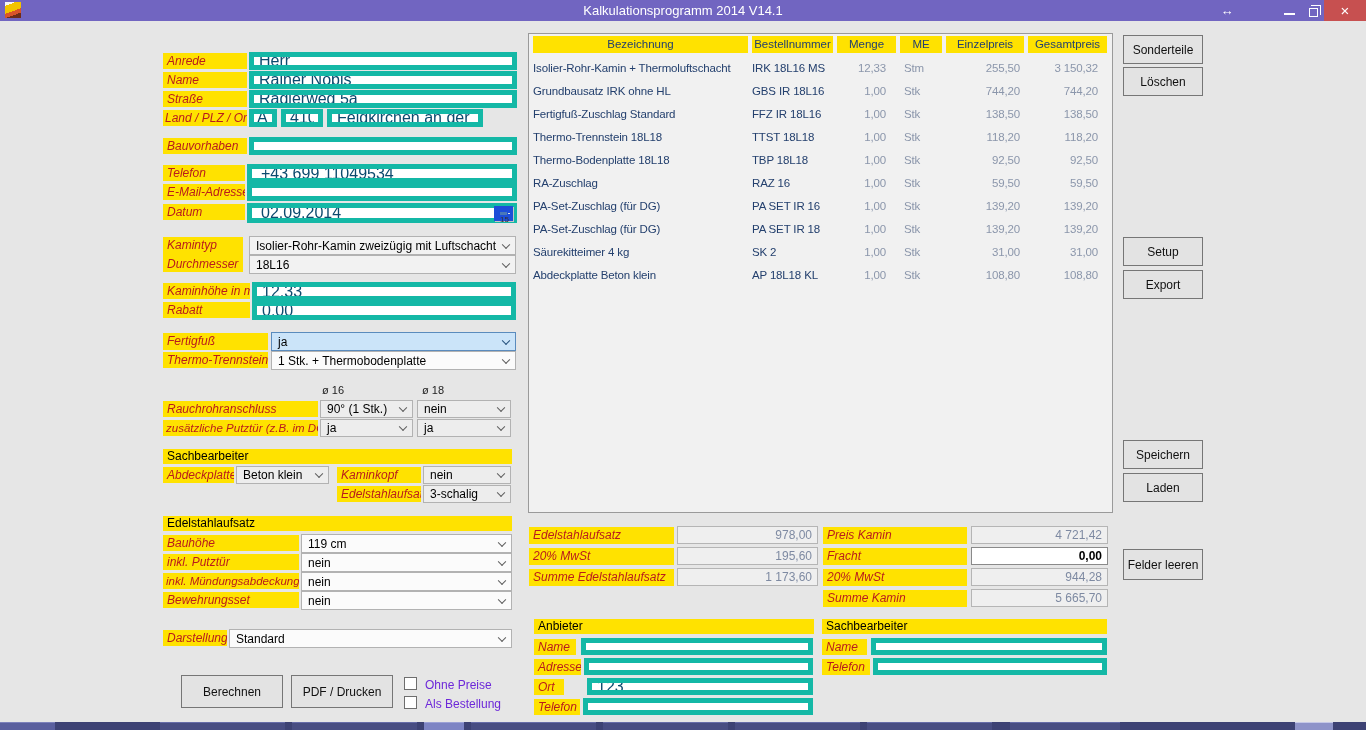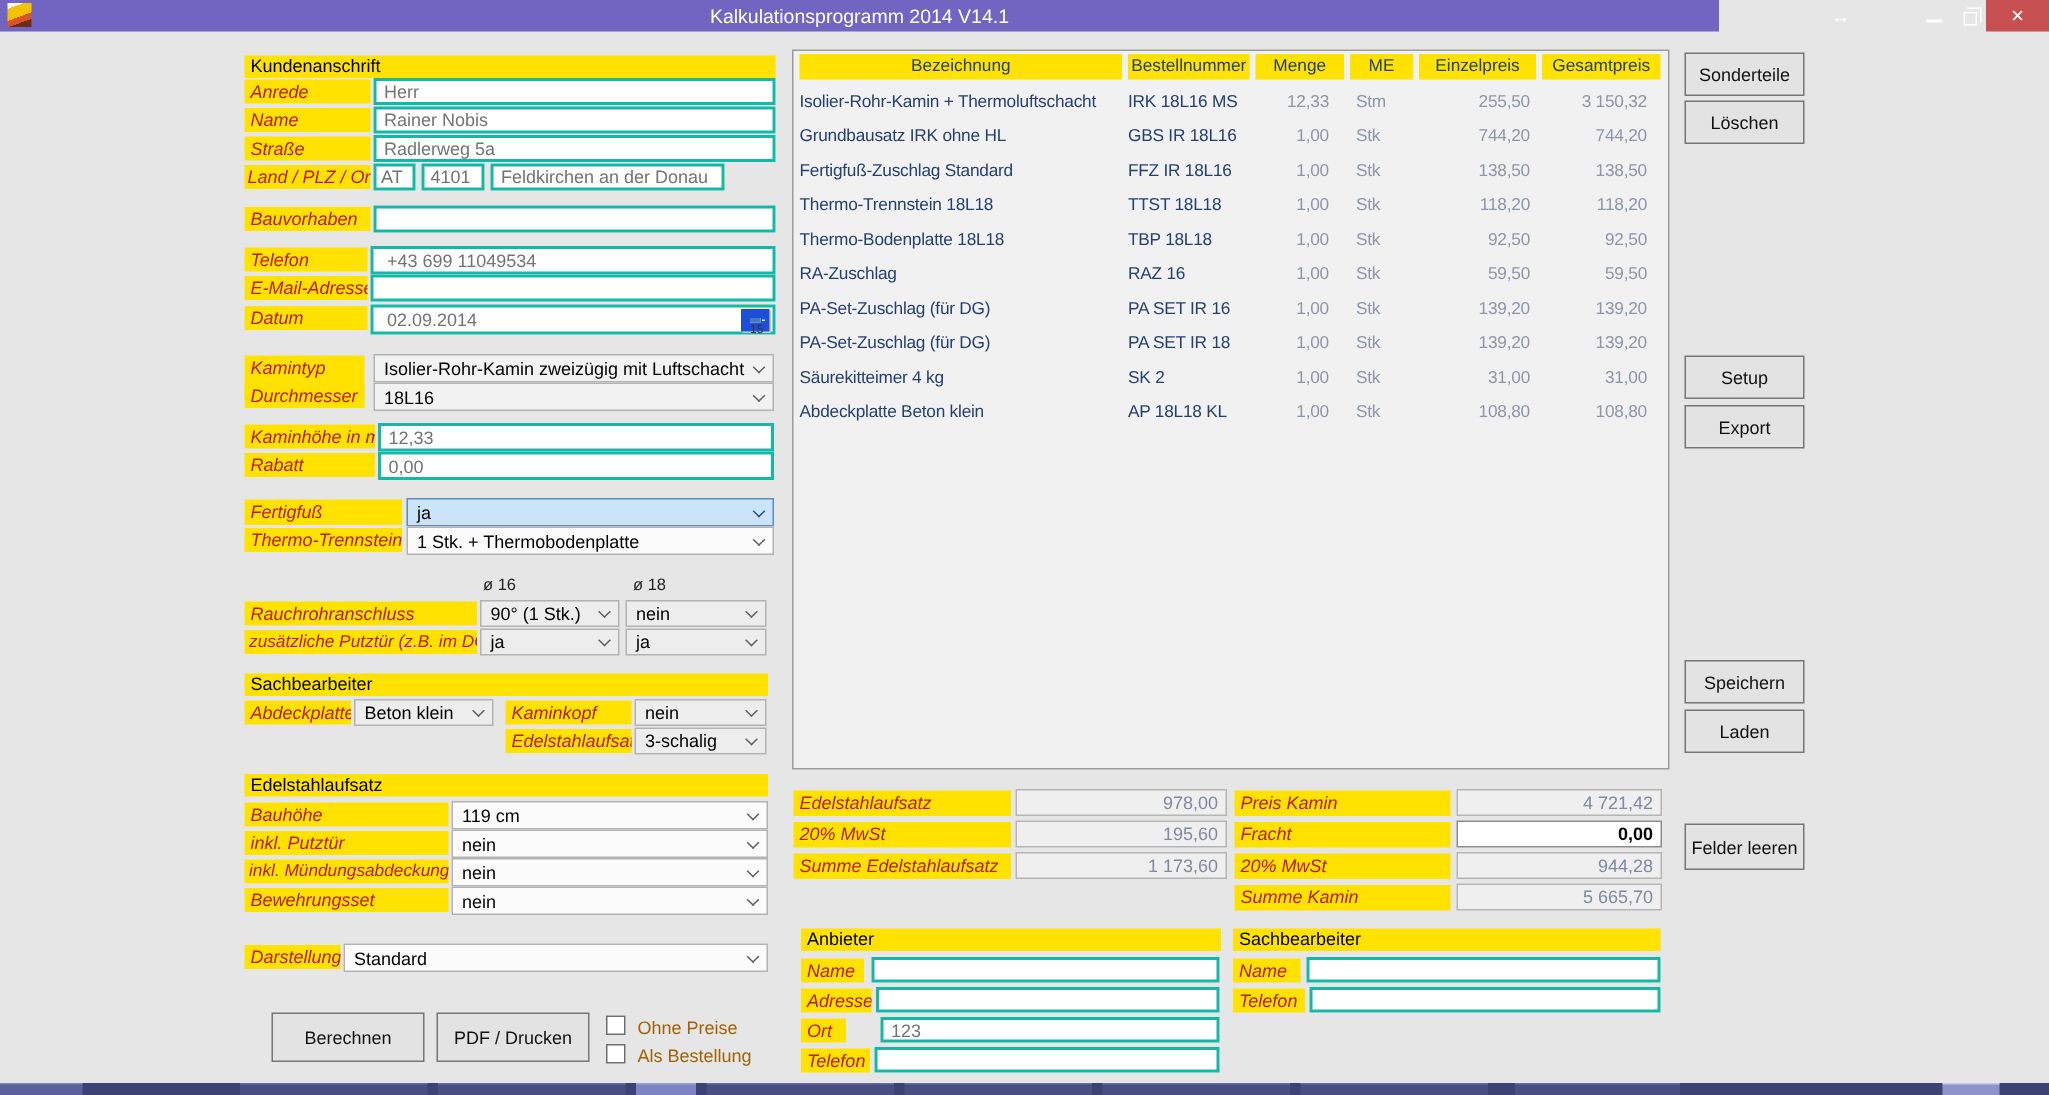--- a/index.html
+++ b/index.html
@@ -1,46 +1,46 @@
 <!DOCTYPE html>
 <html><head>
 <meta charset="utf-8">
 <style>
   * { box-sizing: border-box; margin: 0; padding: 0; }
   html,body { width:1366px; height:730px; overflow:hidden; }
   body { font-family:"Liberation Sans","DejaVu Sans",sans-serif; background:#e6e6e6; position:relative; }
   #app { position:relative; width:1366px; height:730px; }
 
   
-  #titlebar { position:absolute; left:0; top:0; width:1146px; height:21px; background:#7165c1; }
+  #titlebar { position:absolute; left:0; top:0; width:1366px; height:21px; background:#7165c1; }
   #titlebar .title { position:absolute; left:0; right:0; top:0; height:21px; line-height:21px; text-align:center; color:#ffffff; font-size:13px; }
   #app-icon { position:absolute; left:5px; top:2px; width:16px; height:16px;
     background: linear-gradient(160deg,#f7f7f7 0 18%, #f2c400 18% 55%, #d9542b 55% 75%, #6e2c18 75% 100%); }
   .wc { position:absolute; top:0; height:21px; display:flex; align-items:center; justify-content:center; color:#fff; cursor:default; }
   #resize-ind { left:1212px; width:30px; font-size:13px; }
   #btn-min { left:1276px; width:26px; }
   #btn-min .mini { display:block; width:11px; border-top:2px solid #fff; margin-top:6px; }
   #btn-restore { left:1302px; width:22px; }
   .restore-glyph { position:relative; width:9px; height:9px; border:1px solid #fff; margin-top:3px; }
   .restore-glyph::after { content:""; position:absolute; left:1px; top:-4px; width:9px; height:9px; border-top:1px solid #fff; border-right:1px solid #fff; }
   #btn-close { left:1324px; width:42px; background:#c75050; font-size:15px; }
 
   
   .ylabel { position:absolute; background:#ffe200; color:#b91c1c; font-size:12px; line-height:15px; padding:1px 0 0 4px; white-space:nowrap; overflow:hidden;font-style:italic; }
   .shead  { position:absolute; background:#ffe200; color:#000; font-size:12px; line-height:15px; padding-left:4px; white-space:nowrap; }
-  .tbox   { position:absolute; background:#ffffff; border:2px solid #14b8a6; font-size:12px; padding:0 5px; color:#737373; font-family:inherit; outline:none; }
+  .tbox   { position:absolute; background:#ffffff; border:5px solid #14b8a6; font-size:16px; padding:0 5px; color:#0c4a6e; font-family:inherit; outline:none; }
   .combo  { position:absolute; background:#fbfbfb; border:1px solid #b2b2b2; font-size:12px; display:flex; align-items:center; padding:0 16px 0 6px; white-space:nowrap; overflow:hidden; }
   .combo.lt { background:#f2f2f2; }
   .combo.gray { background:#ededed; }
   .combo.focus { background:#cbe4f9; border-color:#5a8bbd; }
   .chev { position:absolute; right:6px; top:50%; width:6px; height:6px; border-right:1px solid #5e5e5e; border-bottom:1px solid #5e5e5e; transform:translateY(-70%) rotate(45deg); }
   .combo.focus .chev { border-color:#25507c; }
   .btn { position:absolute; background:#e3e3e3; border:1px solid #767676; font-size:12px; color:#111; font-family:inherit; cursor:default; }
   .cb { position:absolute; appearance:none; width:13px; height:13px; border:1px solid #6e6e6e; background:#fff; }
-  .cblabel { position:absolute; font-size:12px; color:#a16207; }
+  .cblabel { position:absolute; font-size:12px; color:#6d28d9; }
   .small-colhead { position:absolute; font-size:11px; color:#222; }
 
   
   #table-panel { position:absolute; left:528px; top:33px; width:585px; height:480px; border:1px solid #9a9a9a; background:#f1f1f1; }
   .thead { display:flex; padding:2px 0 0 4px; }
   .hcell { background:#ffe200; color:#24406e; font-size:11.5px; line-height:17px; height:17px; text-align:center; margin-right:4px; white-space:nowrap; overflow:hidden; }
   .tbody { padding-left:4px; margin-top:3px; }
   .trow { display:flex; height:23px; align-items:center; }
   .tcell { font-size:11.5px; margin-right:4px; white-space:nowrap; letter-spacing:-0.15px; }
   .c0 { width:215px; } .c1 { width:81px; } .c2 { width:59px; } .c3 { width:42px; } .c4 { width:78px; } .c5 { width:79px; }
@@ -79,21 +79,20 @@
     <div class="wc" id="resize-ind">↔</div>
     <div class="wc" id="btn-min">
         <span class="mini"></span>
       </div>
     <div class="wc" id="btn-restore">
         <span class="restore-glyph"></span>
       </div>
     <div class="wc" id="btn-close">×</div>
   </div>
 
-  <div class="shead" style="left:163px;top:37px;width:354px;height:15px;">Kundenanschrift</div>
 
   <div class="ylabel" style="left:163px;top:53px;width:84px;height:16px;">Anrede</div>
   <input class="tbox" style="left: 249px; top: 52px; width: 268px; height: 18px;" value="Herr">
 
   <div class="ylabel" style="left:163px;top:72px;width:84px;height:16px;">Name</div>
   <input class="tbox" style="left: 249px; top: 71px; width: 268px; height: 18px;" value="Rainer Nobis">
 
   <div class="ylabel" style="left:163px;top:91px;width:84px;height:16px;">Straße</div>
   <input class="tbox" style="left: 249px; top: 90px; width: 268px; height: 18px;" value="Radlerweg 5a">
 

